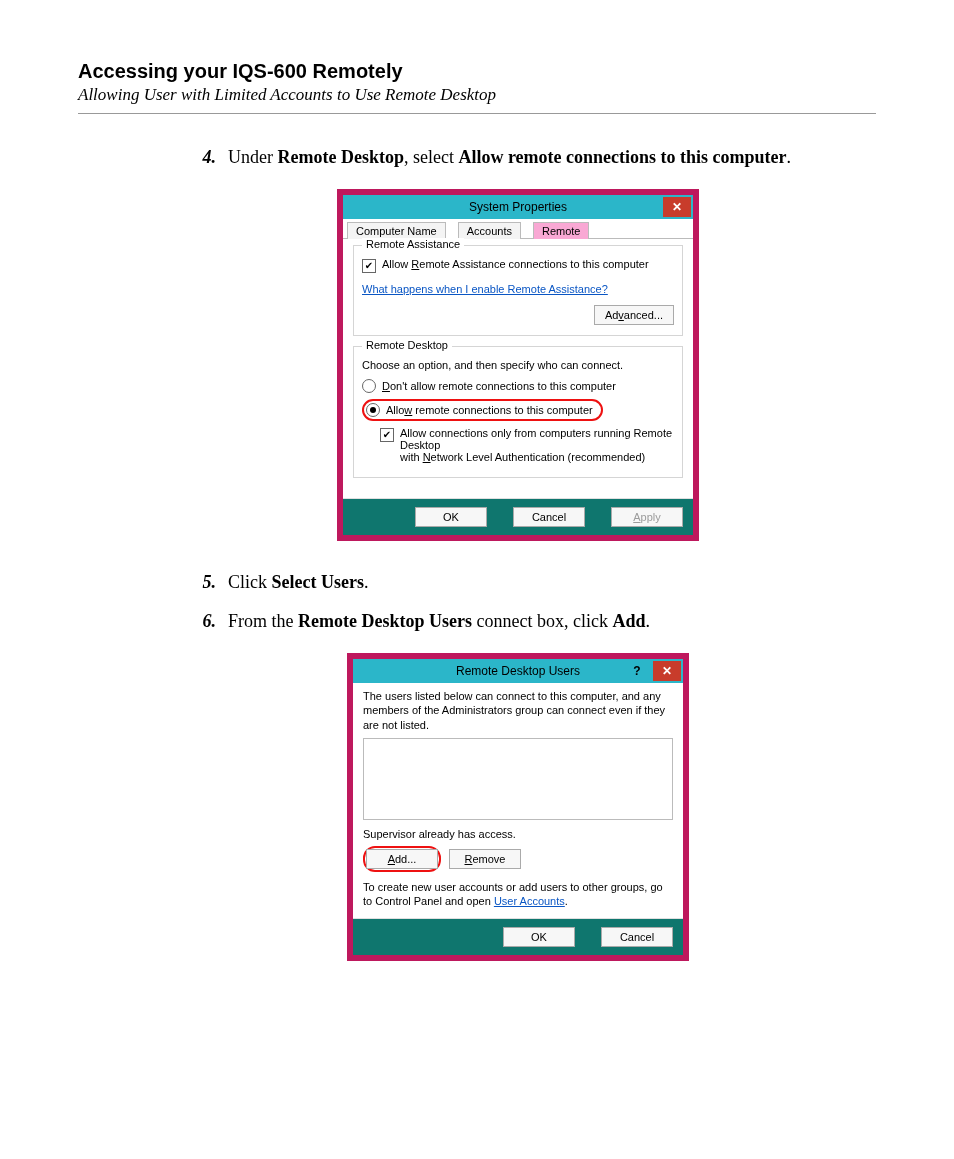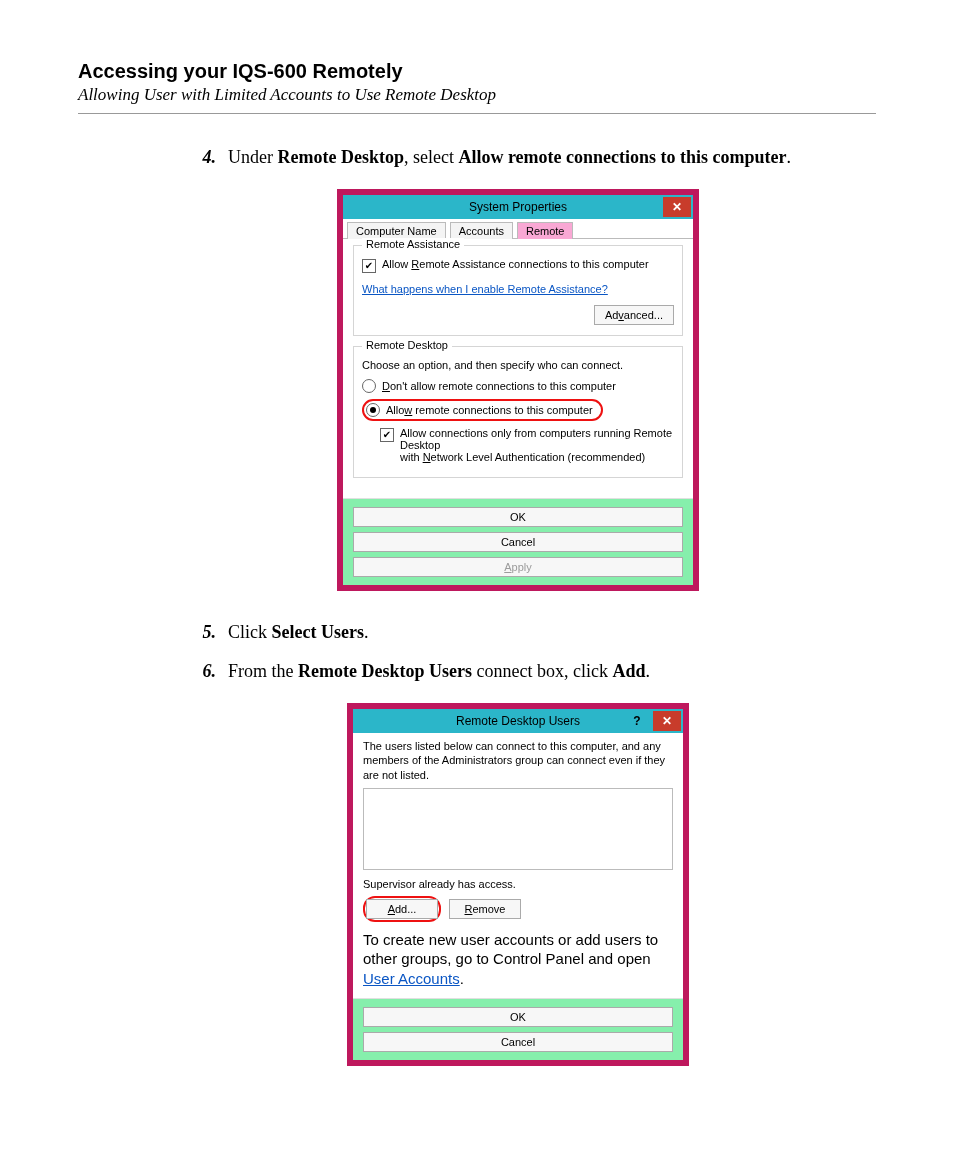--- a/index.html
+++ b/index.html
@@ -21,39 +21,39 @@
   .dlg-title .help-btn,.dlg-title .close-btn{position:absolute;top:2px;height:20px;width:28px;display:flex;align-items:center;justify-content:center;font-size:12px;font-weight:bold;}
   .dlg-title .help-btn{right:32px;background:transparent;color:#000;cursor:default;}
   .dlg-title .close-btn{right:2px;background:#c83c2b;color:#fff;}
   .dlg-body{padding:6px 10px 10px 10px;background:#fff;}
   .btn{display:inline-flex;align-items:center;justify-content:center;height:20px;min-width:72px;padding:0 10px;border:1px solid #aaa;background:#f7f7f7;font-size:11px;color:#000;box-sizing:border-box;}
   .btn.disabled{color:#9c9c9c;}
   .link{color:#0a56c4;text-decoration:underline;}
   .u{text-decoration:underline;}
   
   .d1{width:350px;}
-  .tabs{display:flex;gap:4px;margin:-6px -10px 4px -10px;padding:2px 4px 0 4px;border-bottom:1px solid #bbb;background:#fff;}
+  .tabs{display:flex;gap:12px;margin:-6px -10px 4px -10px;padding:2px 4px 0 4px;border-bottom:1px solid #bbb;background:#fff;}
   .tab{border:1px solid #bbb;border-bottom:none;padding:2px 8px;font-size:11px;background:#f4f4f4;position:relative;top:1px;}
   .tab.active{background:#f9a8d4;}
   .grp{border:1px solid #d5d5d5;padding:8px 8px 10px 8px;margin:6px 0 10px 0;position:relative;}
   .grp-title{position:absolute;top:-8px;left:8px;background:#fff;padding:0 4px;font-size:11px;}
   .chk-line{display:flex;align-items:flex-start;gap:6px;margin:4px 0;}
   .chk-box{width:12px;height:12px;border:1px solid #666;display:inline-flex;align-items:center;justify-content:center;font-size:10px;line-height:1;flex-shrink:0;margin-top:1px;}
   .radio-line{display:flex;align-items:center;gap:6px;margin:4px 0;}
   .radio-out{width:12px;height:12px;border:1px solid #666;border-radius:50%;display:inline-flex;align-items:center;justify-content:center;flex-shrink:0;}
   .radio-dot{width:6px;height:6px;border-radius:50%;background:#000;}
   .highlight-oval{display:inline-block;border:2px solid #e11;border-radius:14px;padding:2px 8px 2px 2px;}
   .btn-row{display:flex;justify-content:flex-end;gap:6px;margin-top:6px;}
   .foot-row{display:flex;justify-content:space-between;align-items:center;margin-top:16px;}
-  .dlg-footer{padding:8px 10px;border-top:1px solid #e0e0e0;display:flex;justify-content:flex-end;gap:5px;background:#86efac;flex-direction:column;}
+  .dlg-footer{padding:8px 10px;border-top:1px solid #e0e0e0;display:flex;justify-content:flex-end;gap:26px;background:#0f766e;}
   
   .d2{width:330px;}
   .list-box{border:1px solid #bbb;height:80px;margin:6px 0 8px 0;background:#fff;}
   .add-highlight{display:inline-block;border:2px solid #e11;border-radius:12px;padding:1px;}
-  .small-note{font-size:15px;color:#000;margin-top:8px;line-height:1.3;}
+  .small-note{font-size:11px;color:#000;margin-top:8px;line-height:1.3;}
   
   .pg-foot{position:absolute;left:78px;right:78px;bottom:60px;}
   .pg-foot hr{border:none;border-top:2px solid #000;width:60px;margin:0 0 4px 0;}
   .pg-foot-row{display:flex;justify-content:space-between;align-items:baseline;font-family:Arial,Helvetica,sans-serif;font-size:15px;}
   .pg-num{font-weight:bold;font-size:17px;}
 </style>
 </head>
 <body>
 
 <div class="page">

